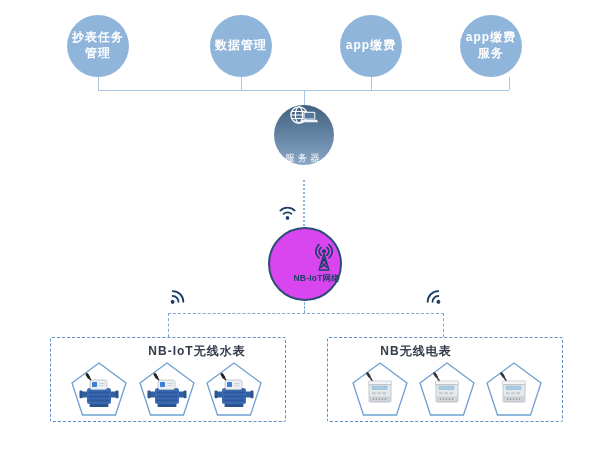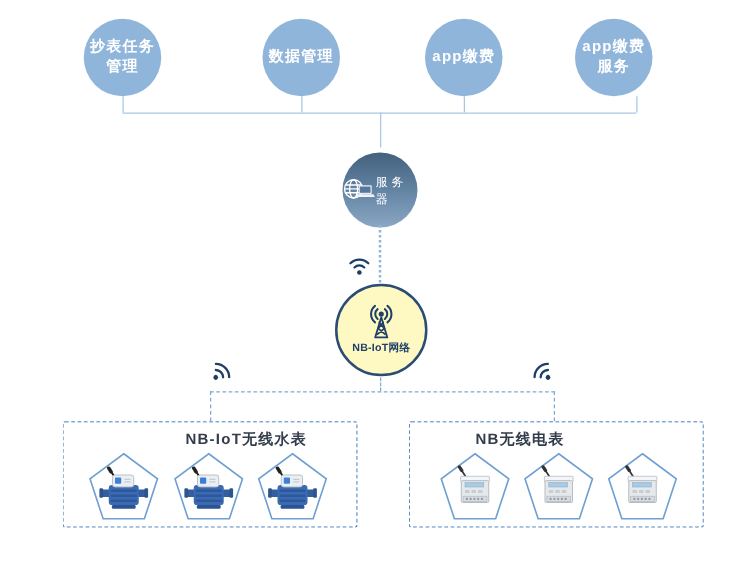--- a/index.html
+++ b/index.html
@@ -10,28 +10,28 @@
        color:#fff;display:flex;flex-direction:column;align-items:center;justify-content:center;
        font-size:12px;font-weight:700;line-height:1.3;text-align:center;letter-spacing:1px;}
   
   .vline{position:absolute;width:1px;background:#a9c7e2;}
   .hline{position:absolute;height:1px;background:#a9c7e2;}
   
   .vdot{position:absolute;width:0;border-left:2px dotted #8fb6da;}
   .vdash{position:absolute;width:0;border-left:1px dashed #7fa9d4;}
   .hdash{position:absolute;height:0;border-top:1px dashed #7fa9d4;}
   
-  .server{position:absolute;left:274px;top:122px;width:60px;height:60px;border-radius:50%;
+  .server{position:absolute;left:274px;top:105px;width:60px;height:60px;border-radius:50%;
           background:linear-gradient(180deg,#42617f 0%,#60809f 45%,#8aa7c5 100%);
-          display:flex;flex-direction:row;align-items:center;justify-content:flex-end;color:#fff;}
+          display:flex;flex-direction:column;align-items:center;justify-content:space-between;color:#fff;}
   .server .lbl{font-size:9.5px;letter-spacing:3px;margin-top:2px;}
   
   .network{position:absolute;left:268px;top:227px;width:74px;height:74px;border-radius:50%;
-           background:#fef9c3;border:2px solid #2b4d74;box-sizing:border-box;
-           display:flex;flex-direction:column;align-items:center;justify-content:center;color:#1f4067;}
+           background:#d946ef;border:2px solid #2b4d74;box-sizing:border-box;
+           display:flex;flex-direction:column;align-items:flex-end;justify-content:center;color:#1f4067;}
   .network .lbl{font-size:8.5px;font-weight:700;margin-top:1px;letter-spacing:0.2px;}
   
   .wifi{position:absolute;color:#1d3f66;}
   
   .gbox{position:absolute;top:337px;width:236px;height:85px;border:1.5px dashed #5e8ec6;
         border-radius:2px;box-sizing:border-box;background:#fff;}
   .gtitle{position:absolute;top:343px;width:150px;text-align:center;font-size:12px;font-weight:700;
           color:#333c4a;letter-spacing:1px;}
   
   .pent{position:absolute;top:361px;width:58px;height:56px;}

